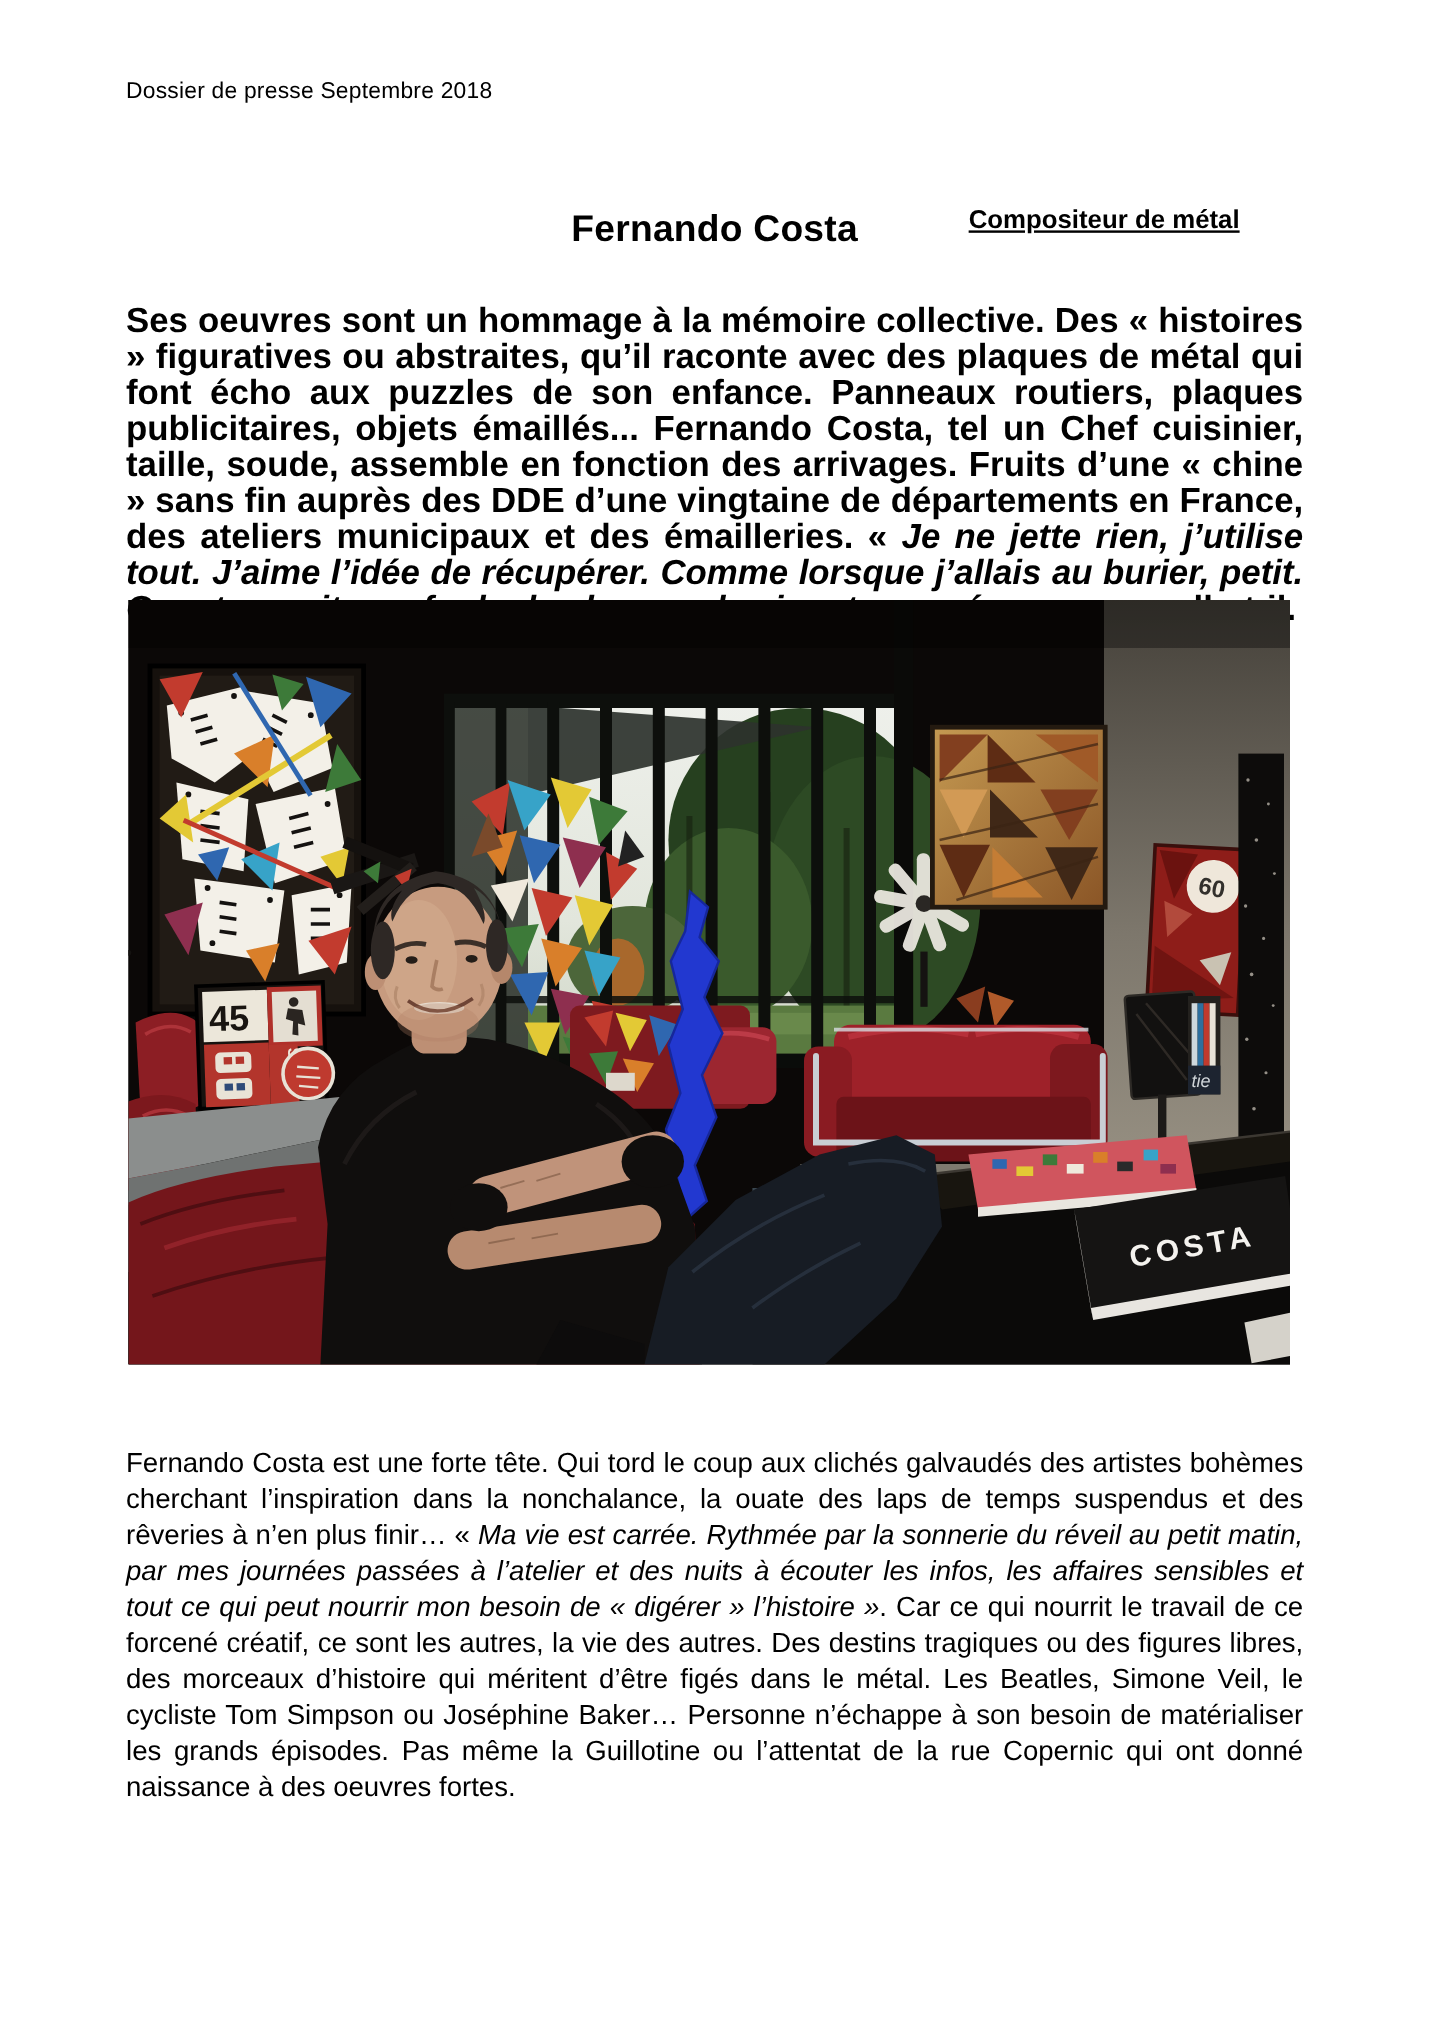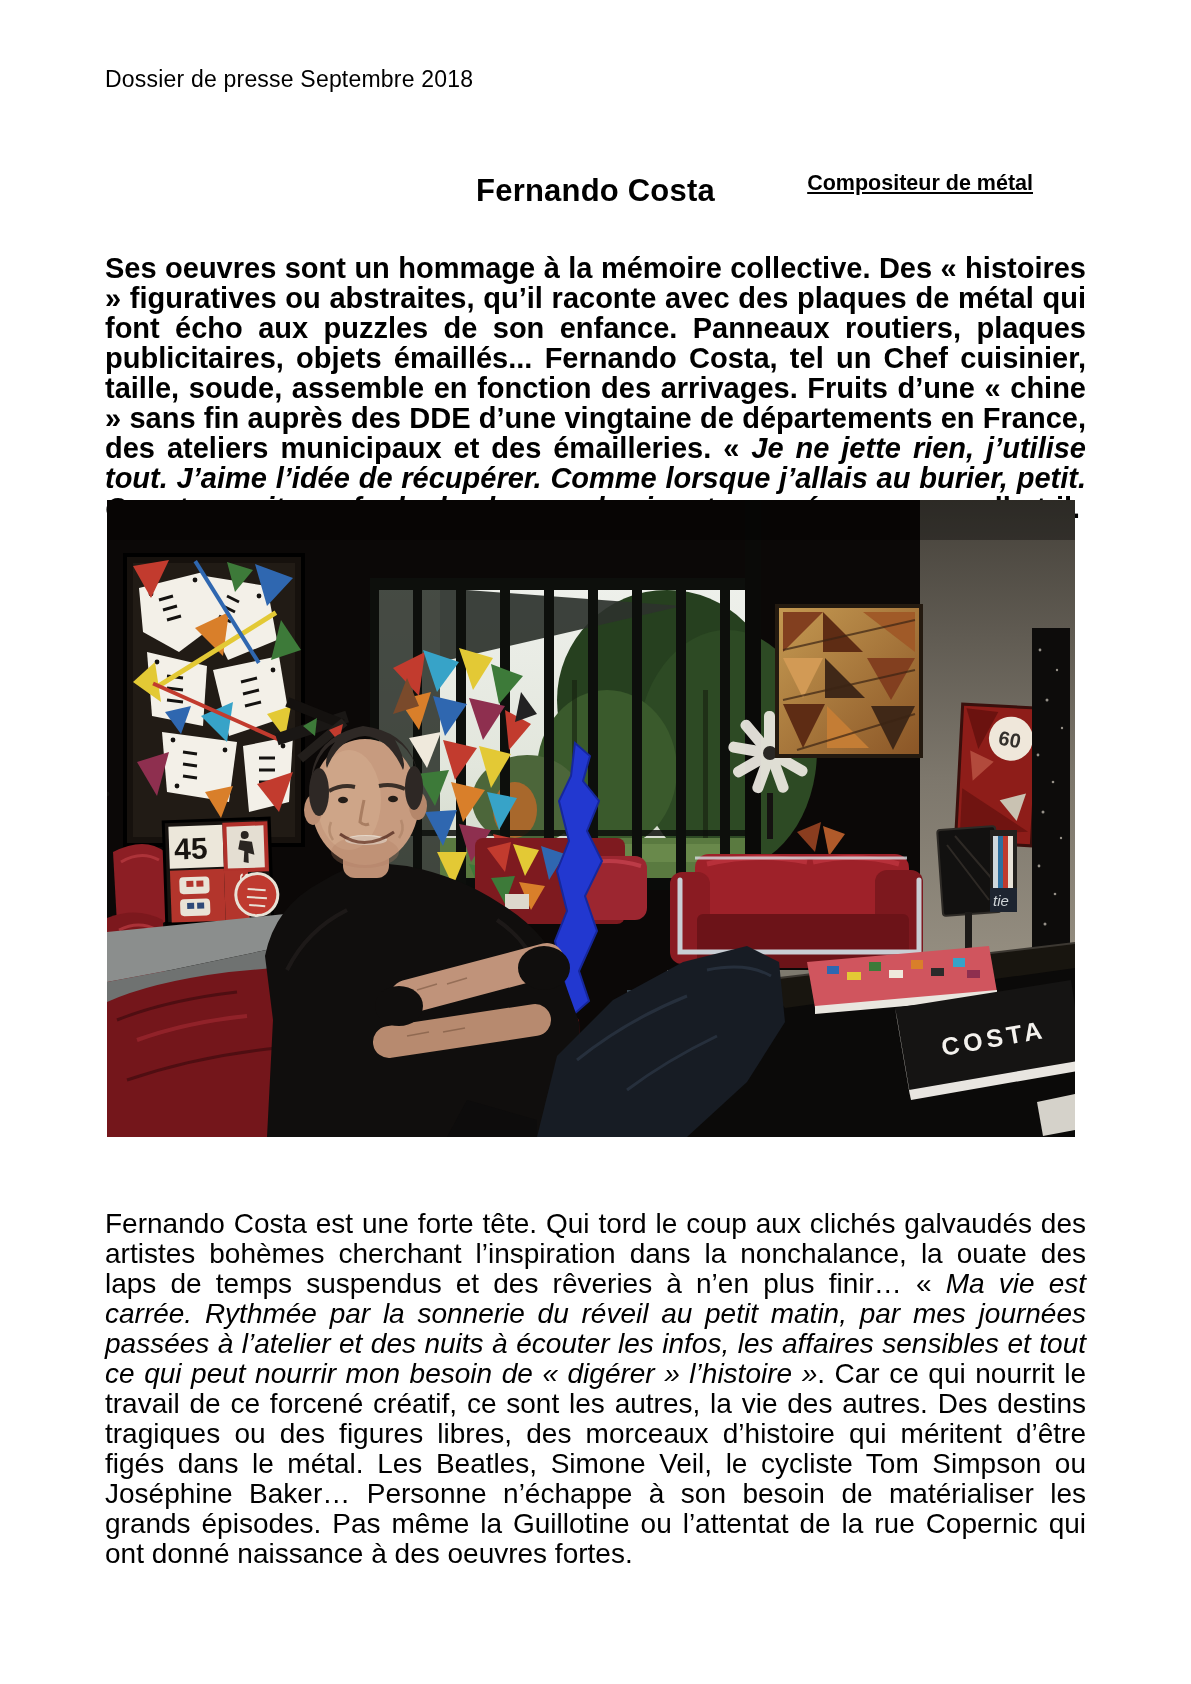--- a/index.html
+++ b/index.html
@@ -1,25 +1,25 @@
 <!DOCTYPE html>
 <html lang="fr"><head>
 <meta charset="utf-8">
 <style>
   html,body{margin:0;padding:0;background:#ffffff;}
   .page{position:relative;width:1191px;height:1684px;background:#ffffff;overflow:hidden;
         font-family:"Liberation Sans","DejaVu Sans",sans-serif;color:#000;}
-  .doc-header{position:absolute;left:105px;top:66px;font-size:23px;letter-spacing:.2px;}
+  .doc-header{position:absolute;left:105px;top:66px;font-size:19px;letter-spacing:.2px;}
   .doc-title{position:absolute;left:0;top:134px;width:1191px;text-align:center;
              font-size:31px;font-weight:bold;letter-spacing:.2px;margin-top:39px;}
   .doc-subtitle{position:absolute;left:0;top:171px;width:1033px;text-align:right;
                 font-size:21.5px;font-weight:bold;text-decoration:underline;}
   .para{position:absolute;left:105px;width:981px;text-align:justify;line-height:30px;}
   .para-1{top:224px;font-size:29px;font-weight:bold;}
-  .para-2{top:1181px;font-size:28px;font-weight:normal;}
+  .para-2{top:1181px;font-size:23px;font-weight:normal;}
   .it{font-style:italic;}
   .photo{position:absolute;left:107px;top:500px;width:968px;height:637px;background:#0b0807;}
   .photo svg{display:block;}
 </style>
 </head>
 <body>
 
 <div class="page">
 
   <div class="doc-header">Dossier de presse Septembre 2018</div>

